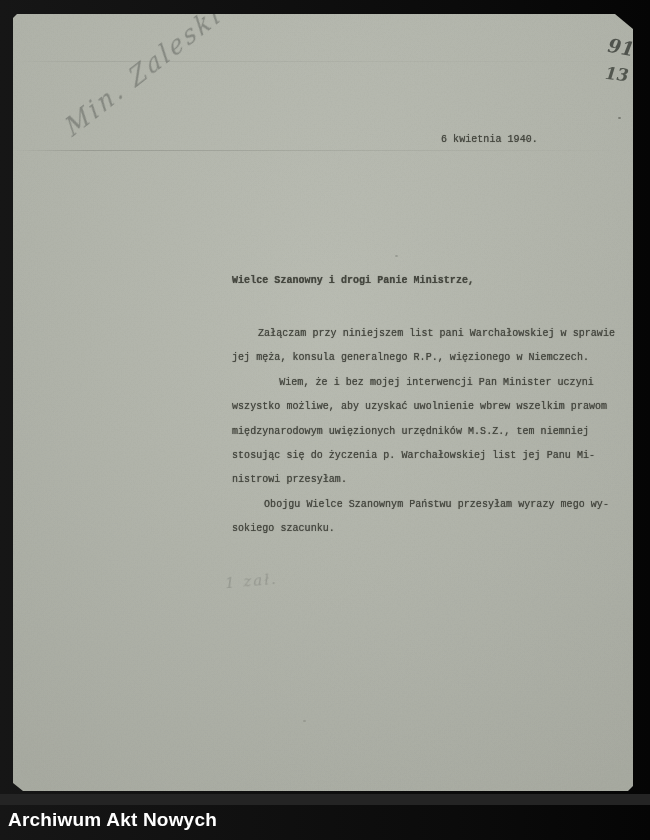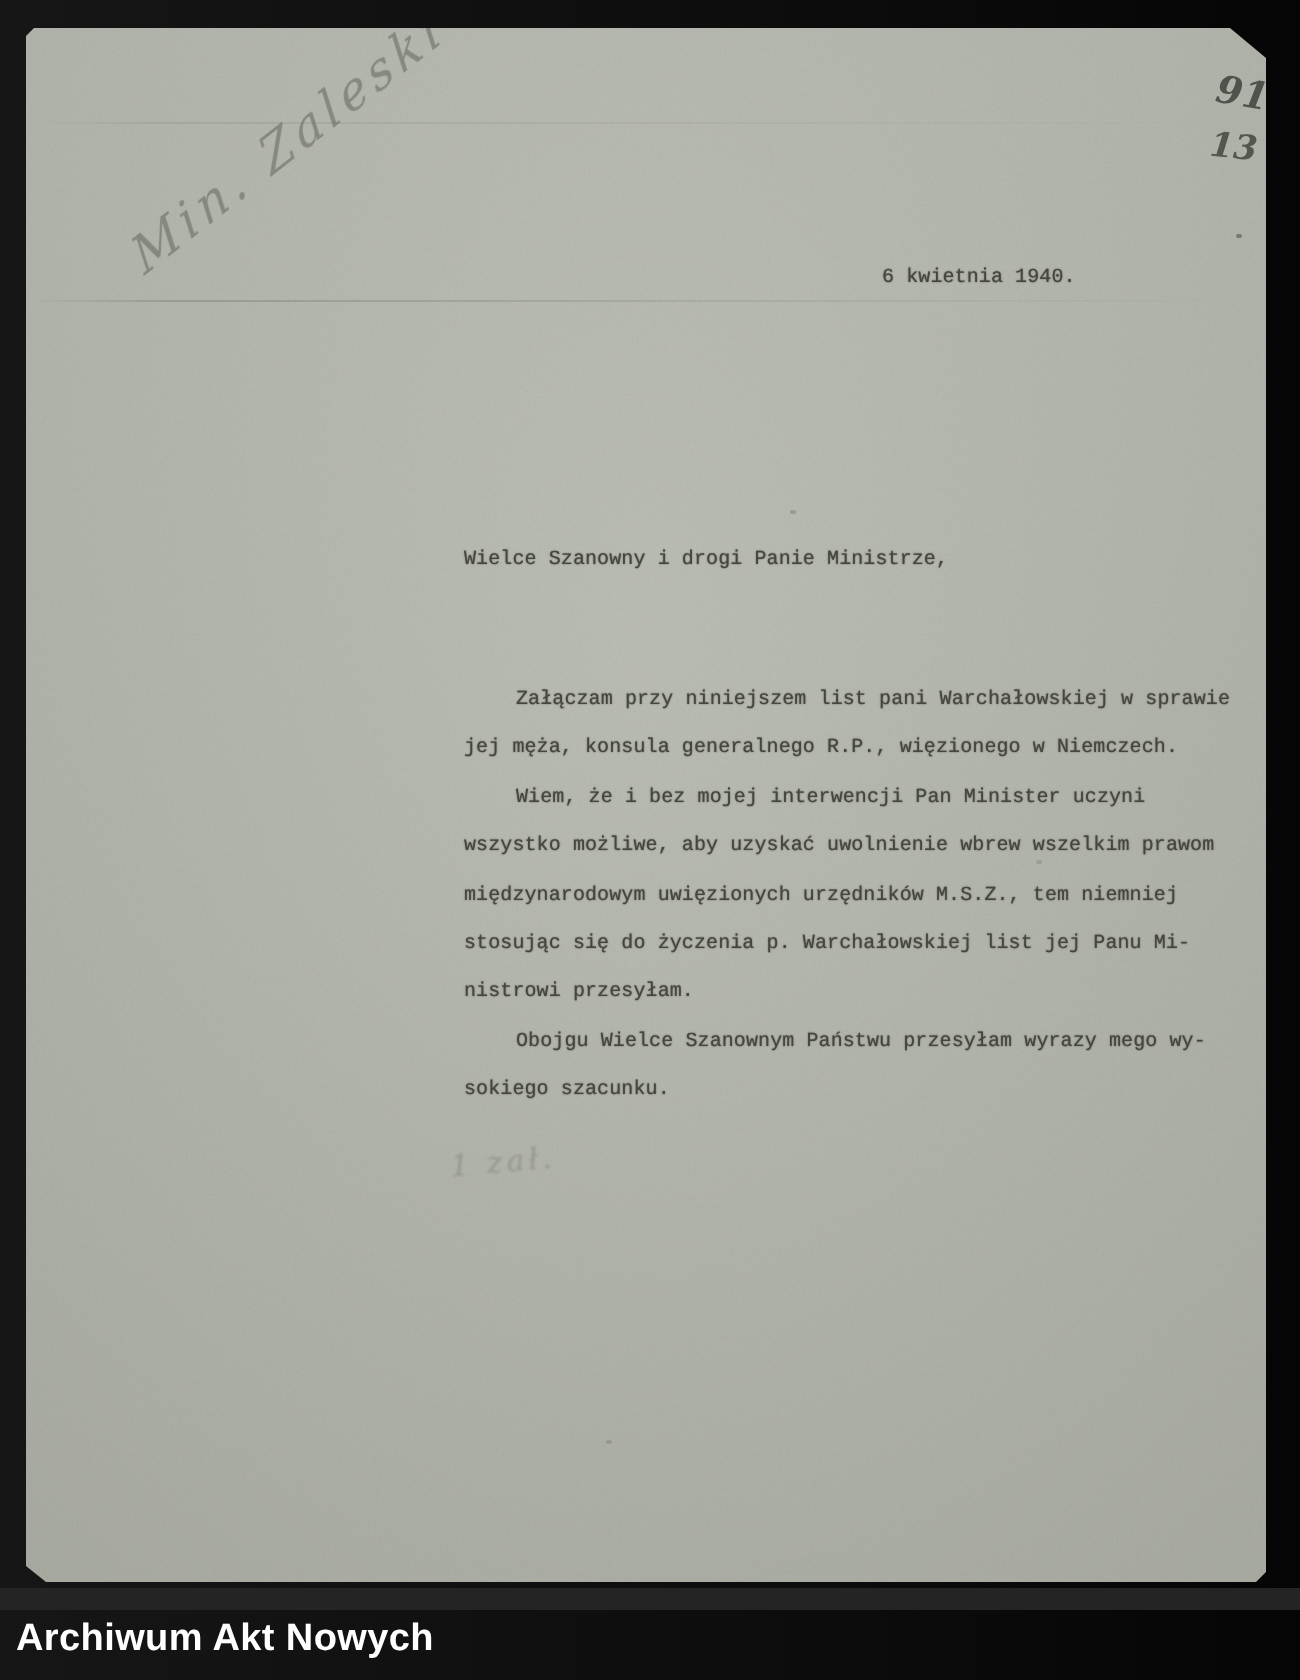--- a/index.html
+++ b/index.html
@@ -50,23 +50,23 @@
     letter-spacing: 0.05px;
     text-shadow: 0 0 0.8px rgba(62,64,58,0.85);
     white-space: pre;
   }
   .typed-date {
     position: absolute; left: 428px; top: 120px;
   }
   .typed-block {
     position: absolute; left: 219px; top: 233px;
   }
-  .salutation { line-height: 24px; margin-bottom: 24px; }
+  .salutation { line-height: 24px; margin-bottom: 7px; font-weight: bold; }
   .typed-line { line-height: 24.4px; }
-  .typed-line.indent { padding-left: 26px; }
+  .typed-line.indent { padding-left: 26px; text-align: center; }
 
   
   .pencil {
     position: absolute;
     font-family: "DejaVu Serif", serif;
     font-style: italic;
     color: var(--pencil, #4e524c);
   }
   .corner-note {
     left: 62px; top: 100px;

